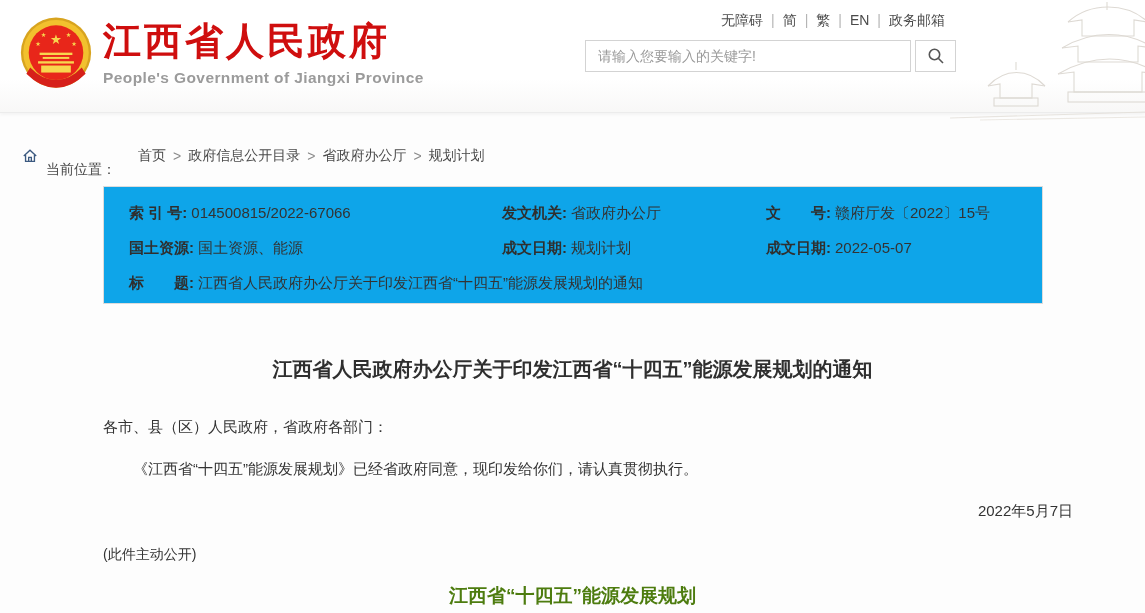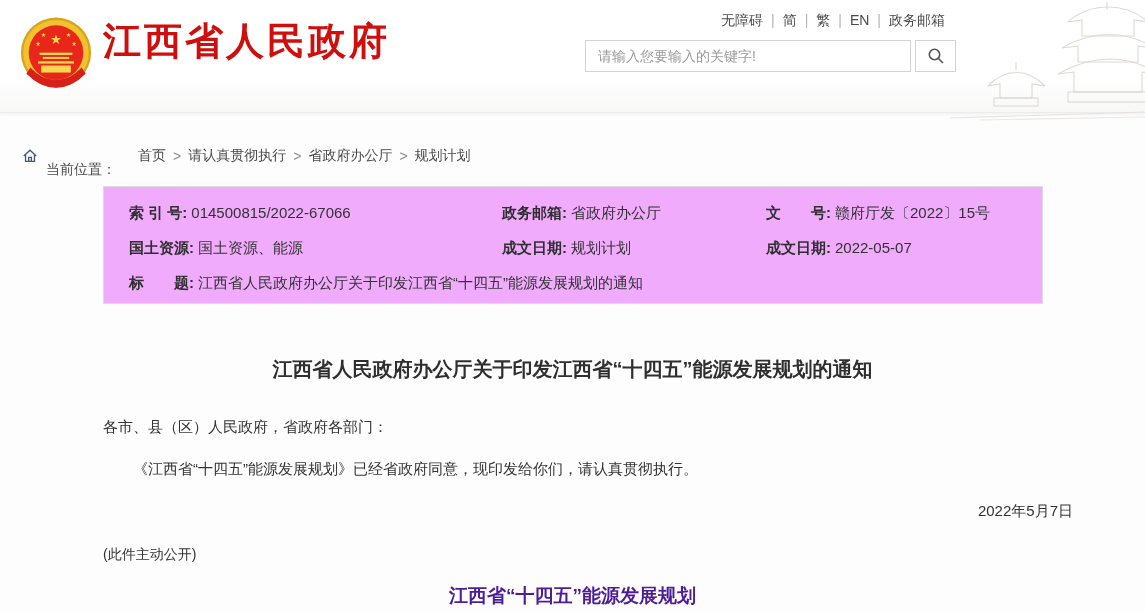--- a/index.html
+++ b/index.html
@@ -35,36 +35,36 @@
   
   .breadcrumb { position:absolute; left:22px; top:133px; display:flex; align-items:center;
     font-size:14px; color:#4a4a4a; }
   .breadcrumb .home-ico { margin-right:8px; display:inline-flex; }
   .breadcrumb .cur-label { margin-right:22px;margin-top:28px; }
   .breadcrumb a { color:#4a4a4a; text-decoration:none; cursor:pointer;text-align:right; }
   .breadcrumb .gt { color:#8a8a8a; margin:0 7px; }
 
   
   .meta-table { position:absolute; left:103px; top:186px; width:940px; height:118px;
-    border:1px solid #dcdcdc; background:#f0abfc; font-size:15px; }
+    border:1px solid #dcdcdc; background:#0ea5e9; font-size:15px; }
   .meta-cell { position:absolute; white-space:nowrap; }
   .meta-cell b { font-weight:bold; color:#2f2f2f; margin-right:4px; }
   .c0 { left:25px; }  .c1 { left:398px; }  .c2 { left:662px; }
   .r0 { top:17px; }   .r1 { top:52px; }    .r2 { top:87px; }
 
   
   .doc-title { position:absolute; left:0; top:356px; width:1145px; text-align:center;
     font-size:20px; font-weight:bold; color:#2f2f2f; }
   .doc-body { position:absolute; left:103px; top:416px; width:970px; font-size:15px; color:#333; }
   .salutation { position:absolute; left:0; top:2px; }
   .para { position:absolute; left:0; top:44px; text-indent:2em; width:970px; }
   .doc-date { position:absolute; right:0; top:86px;text-align:right; }
   .doc-note { position:absolute; left:0; top:130px; font-size:14px; }
   .doc-subtitle { position:absolute; left:0; top:583px; width:1145px; text-align:center;
-    font-size:19px; font-weight:bold; color:#4c1d95; }
+    font-size:19px; font-weight:bold; color:#4d7c0f; }
 </style>
 </head>
 <body>
 
 <div class="page">
 
   <div class="header">
 
     <svg class="pagoda" viewBox="0 0 195 122" fill="none" stroke="#d8d3cc" stroke-width="1.1">
       <path d="M118 22 C140 2 176 2 198 22"></path>
@@ -94,20 +94,21 @@
         <text x="27" y="38" font-size="8" fill="#f8d64e" text-anchor="middle">★</text>
         <text x="73" y="38" font-size="8" fill="#f8d64e" text-anchor="middle">★</text>
         <rect x="29" y="47" width="42" height="3" fill="#f8d64e"></rect>
         <rect x="33" y="52.5" width="34" height="2.5" fill="#f8d64e"></rect>
         <rect x="27" y="58" width="46" height="3" fill="#f8d64e"></rect>
         <rect x="31" y="63.5" width="38" height="9" fill="#f8d64e"></rect>
         <path d="M12 74 Q30 92 50 92 Q70 92 88 74 L83 66 Q68 82 50 82 Q32 82 17 66 Z" fill="#d6201a"></path>
       </svg>
       <div class="logo-text">
         <div class="site-title">江西省人民政府</div>
+        <div class="site-subtitle">People's Government of Jiangxi Province</div>
       </div>
     </div>
 
     <div class="top-links">
       <a>无障碍</a><span class="sep">|</span><a>简</a><span class="sep">|</span><a>繁</a><span class="sep">|</span><a>EN</a><span class="sep">|</span><a>政务邮箱</a>
     </div>
 
     <div class="search-bar">
       <input class="search-input" type="text" placeholder="请输入您要输入的关键字!" style="">
       <div class="search-btn">
@@ -123,33 +124,33 @@
     <span class="home-ico">
       <svg width="16" height="16" viewBox="0 0 18 18" fill="none" stroke="#3c5a80" stroke-width="1.5">
         <path d="M2 9 L9 2.5 L16 9"></path>
         <path d="M4 8 L4 15 L14 15 L14 8"></path>
         <path d="M7.5 15 L7.5 10.5 L10.5 10.5 L10.5 15"></path>
       </svg>
     </span>
     <span class="cur-label">当前位置：</span>
     <a>首页</a>
     <span class="gt">&gt;</span>
-    <a>请认真贯彻执行</a>
+    <a>政府信息公开目录</a>
     <span class="gt">&gt;</span>
     <a>省政府办公厅</a>
     <span class="gt">&gt;</span>
     <a>规划计划</a>
   </div>
 
   <div class="meta-table">
     <div class="meta-cell r0 c0">
       <b>索 引 号:</b><span>014500815/2022-67066</span>
     </div>
     <div class="meta-cell r0 c1">
-      <b>政务邮箱:</b><span>省政府办公厅</span>
+      <b>发文机关:</b><span>省政府办公厅</span>
     </div>
     <div class="meta-cell r0 c2">
       <b>文　　号:</b><span>赣府厅发〔2022〕15号</span>
     </div>
     <div class="meta-cell r1 c0">
       <b>国土资源:</b><span>国土资源、能源</span>
     </div>
     <div class="meta-cell r1 c1">
       <b>成文日期:</b><span>规划计划</span>
     </div>

